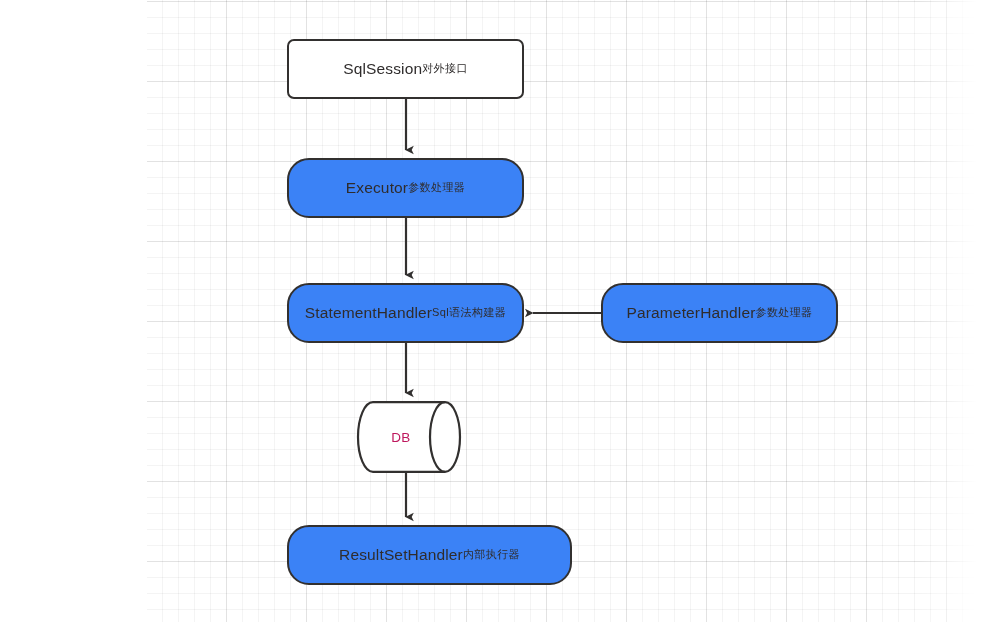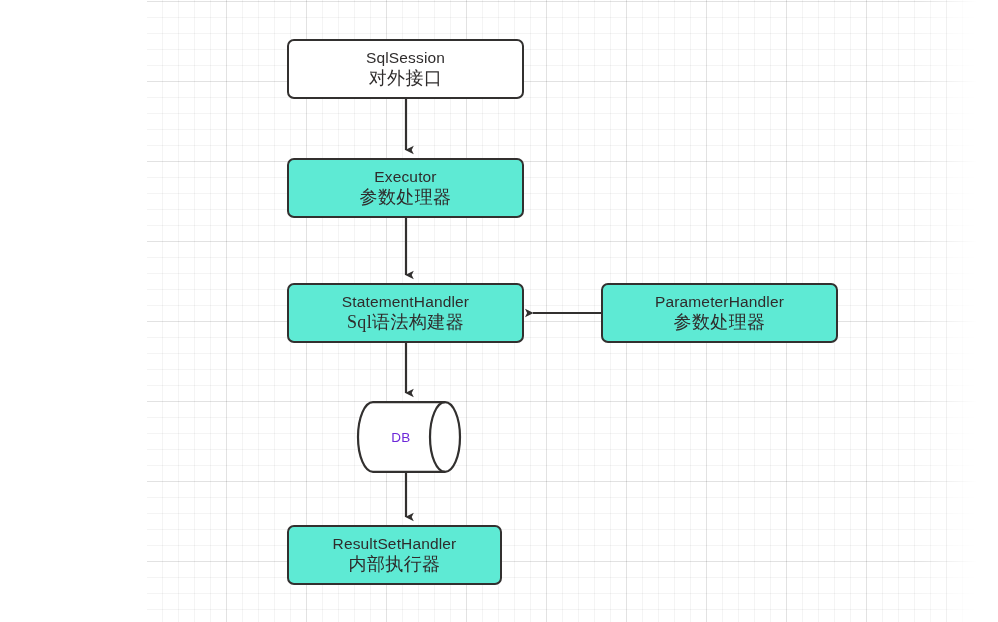--- a/index.html
+++ b/index.html
@@ -54,61 +54,59 @@
     height: 622px;
     overflow: visible;
   }
   
   .node {
     position: absolute;
     box-sizing: border-box;
     border: 2px solid #32302f;
     border-radius: 7px;
     display: flex;
-    flex-direction: column;
     align-items: center;
     justify-content: center;
     text-align: center;
     color: #2f2c2c;
     line-height: 1.26;
   }
   .node .line-en {
     font-size: 15.5px;
     letter-spacing: 0.15px;
     white-space: nowrap;
   }
   .node .line-cn {
-    font-size: 18px;
+    font-size: 11px;
     letter-spacing: 0.4px;
     white-space: nowrap;
-    font-family: Liberation Serif, serif;
   }
   .node.white { background: #ffffff; }
-  .node.pink  { background: #5eead4; }
+  .node.pink  { background: #3b82f6; border-radius: 22px; }
 
   
   #db-node {
     position: absolute;
     left: 357px;
     top: 401px;
     width: 106px;
     height: 72px;
   }
   #db-node svg { display: block; overflow: visible; }
   #db-label {
     position: absolute;
     left: 0;
     top: 0;
     width: 88px;
     height: 72px;
     display: flex;
     align-items: center;
     justify-content: center;
     font-size: 13.5px;
-    color: #6d28d9;
+    color: #be185d;
     letter-spacing: 0.4px;
     pointer-events: none;
   }
 </style>
 </head>
 <body>
 
 <div id="canvas">
 
   <div id="grid"></div>
@@ -157,18 +155,18 @@
   <div id="db-node">
     <svg width="106" height="72" viewBox="0 0 106 72" xmlns="http://www.w3.org/2000/svg">
 
       <path d="M16,1.2 L88,1.2 A15,34.8 0 0 1 88,70.8 L16,70.8 A15,34.8 0 0 1 16,1.2 Z" fill="#ffffff" stroke="#32302f" stroke-width="2.2"></path>
 
       <path d="M88,1.2 A15,34.8 0 0 0 88,70.8" fill="none" stroke="#32302f" stroke-width="2.2"></path>
     </svg>
     <div id="db-label">DB</div>
   </div>
 
-  <div class="node pink" style="left:287px; top:525px; width:215px; height:60px;">
+  <div class="node pink" style="left:287px; top:525px; width:285px; height:60px;">
     <div class="line-en">ResultSetHandler</div>
     <div class="line-cn">内部执行器</div>
   </div>
 
 </div>
 
 </body></html>

